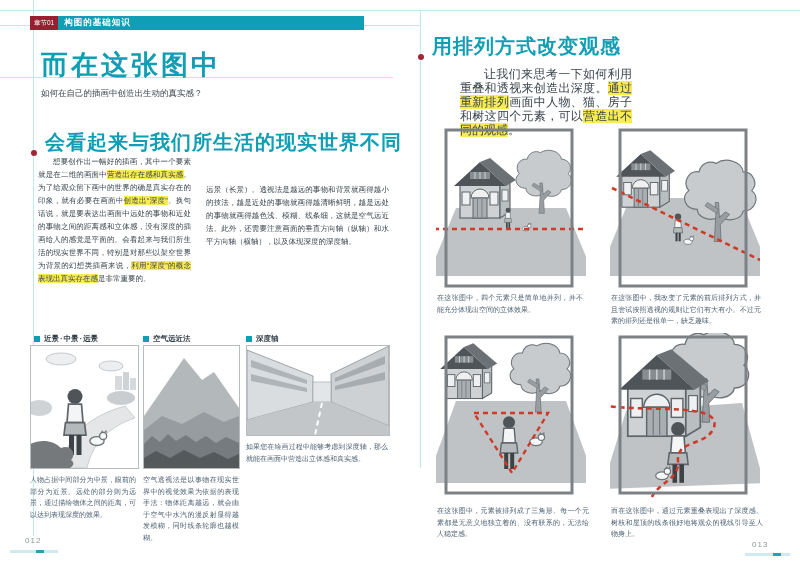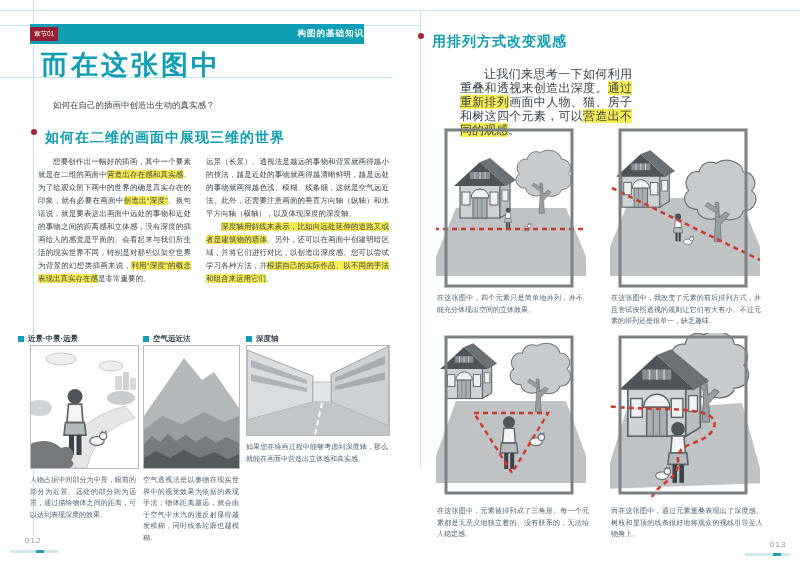--- a/index.html
+++ b/index.html
@@ -6,35 +6,35 @@
     --accent:#0f9eb3; --tag-red:#96202f; --bullet-red:#a32437;
     --hl:#f8ec52; --dash-red:#cf3a28; --guide:#c3e7ef;
     --body:#39444c; --cap:#4d6172;
   }
   html,body{margin:0;padding:0;background:#fff;}
   .canvas{position:relative;width:800px;height:566px;background:#fff;overflow:hidden;
           font-family:"Liberation Sans","DejaVu Sans",sans-serif;}
   .hline{position:absolute;height:1px;background:var(--guide);}
   .vline{position:absolute;width:1px;background:var(--guide);}
   
-  .chapter-bar{position:absolute;left:30px;top:24px;width:334px;height:20px;background:var(--accent);
-               display:flex;align-items:center;color:#fff;justify-content:space-between;}
+  .chapter-bar{position:absolute;left:30px;top:16px;width:334px;height:14px;background:var(--accent);
+               display:flex;align-items:center;color:#fff;}
   .chapter-tag{background:var(--tag-red);font-size:6.5px;line-height:14px;padding:0 4px;height:14px;white-space:nowrap;}
   .chapter-title{font-size:8.5px;font-weight:bold;margin-left:6px;letter-spacing:1px;}
   .page-title{position:absolute;left:41px;top:47px;margin:0;font-size:27px;font-weight:bold;
               color:var(--accent);letter-spacing:3px;}
-  .intro-line{position:absolute;left:41px;margin:12px;font-size:8.5px;color:var(--body);}
+  .intro-line{position:absolute;left:41px;margin:0;font-size:8.5px;color:var(--body);}
   .intro-1{top:88px;} .intro-2{top:103px;}
-  .section-heading{position:absolute;display:flex;align-items:flex-start;color:var(--accent);
-                   font-size:14px;font-weight:bold;letter-spacing:1px;white-space:nowrap;}
+  .section-heading{position:absolute;display:flex;align-items:flex-end;color:var(--accent);
+                   font-size:20px;font-weight:bold;letter-spacing:1px;white-space:nowrap;}
   .sh-left{left:31px;top:129px;} .sh-right{left:418px;top:33px;}
   .bullet{width:6px;height:6px;border-radius:50%;background:var(--bullet-red);margin-right:8px;flex:0 0 auto;}
   .bodycol{position:absolute;top:155px;font-size:7.5px;line-height:13px;color:var(--body);text-align:justify;}
   .col1{left:38px;width:153px;} .col2{left:206px;width:183px;}
-  .bodycol p{margin:0;text-indent:2em;} .bodycol p.noindent{text-indent:0;}
+  .bodycol p{margin:0;text-indent:2em;} .bodycol p.noindent{text-indent:0;margin-top:28px;}
   .hl{background:var(--hl);}
   .fig-label{position:absolute;top:334px;display:flex;align-items:center;font-size:7.5px;
              font-weight:bold;color:#333f47;white-space:nowrap;}
   .sq{width:6px;height:6px;background:var(--accent);margin-right:4px;flex:0 0 auto;}
   .lfig{position:absolute;top:345px;border:1px solid #b7bcbf;background:#fff;}
   .caption{position:absolute;font-size:7px;line-height:11.5px;color:var(--cap);text-align:justify;margin:0;}
   .rintro{position:absolute;left:448px;top:55px;width:172px;font-size:12px;line-height:14px;
           color:var(--body);text-align:justify;margin:12px;text-indent:2em;}
   .quad{position:absolute;width:150px;height:168px;}
   .pageno{position:absolute;font-size:8px;color:#8d959b;letter-spacing:1px;}
@@ -97,32 +97,31 @@
     <span class="chapter-tag">章节01</span>
     <span class="chapter-title">构图的基础知识</span>
   </div>
 
   <h1 class="page-title">而在这张图中</h1>
 
   <p class="intro-line intro-1">如何在自己的插画中创造出生动的真实感？</p>
 
   <div class="section-heading sh-left">
     <span class="bullet"></span>
-    <span>如何在二维的画面中展现三维的世界</span>
+    <span>会看起来与我们所生活的现实世界不同</span>
   </div>
 
   <div class="bodycol col1">
     <p><span>想要创作出一幅好的插画，其中一个要素就是在二维的画面中</span><span class="hl">营造出存在感和真实感</span><span>。为了给观众留下画中的世界的确是真实存在的印象，就有必要在画面中</span><span class="hl">创造出“深度”</span><span>。换句话说，就是要表达出画面中远处的事物和近处的事物之间的距离感和立体感，没有深度的插画给人的感觉是平面的。会看起来与我们所生活的现实世界不同，特别是对那些以架空世界为背景的幻想类插画来说，</span><span class="hl">利用“深度”的概念表现出真实存在感</span><span>是非常重要的。</span></p>
   </div>
   <div class="bodycol col2">
     <p class="noindent"><span>远景（长景）。透视法是越远的事物和背景就画得越小的技法，越是近处的事物就画得越清晰鲜明，越是远处的事物就画得越色浅、模糊、线条细，这就是空气远近法。此外，还需要注意画面的垂直方向轴（纵轴）和水平方向轴（横轴），以及体现深度的深度轴。</span></p>
-    <p><span class="hl">深度轴用斜线来表示，比如向远处延伸的道路又或者是建筑物的墙体</span><span>。另外，还可以在画面中创建明暗区域，并将它们进行对比，以创造出深度感。您可以尝试学习各种方法，并</span><span class="hl">根据自己的实际作品、以不同的手法和组合来运用它们</span><span>。</span></p>
-  </div>
-
-  <div class="fig-label" style="left:18px;">
+  </div>
+
+  <div class="fig-label" style="left:34px;font-family:Liberation Mono, monospace;">
     <span class="sq"></span>
     <span>近景·中景·远景</span>
   </div>
   <div class="fig-label" style="left:143px;">
     <span class="sq"></span>
     <span>空气远近法</span>
   </div>
   <div class="fig-label" style="left:246px;">
     <span class="sq"></span>
     <span>深度轴</span>
@@ -217,18 +216,18 @@
     <use href="#cat" transform="translate(52,140) scale(1.5)"></use>
     <path d="M-8,72 C30,80 112,68 104,94 C97,114 66,106 68,128 C70,146 48,150 42,164" fill="none" stroke="#cf3a28" stroke-width="2.6" stroke-dasharray="5 4"></path>
     <rect x="10" y="4" width="126" height="156" fill="none" stroke="#7b8185" stroke-width="3"></rect>
   </svg>
 
   <p class="caption" style="left:437px;top:292px;width:146px;">在这张图中，四个元素只是简单地并列，并不能充分体现出空间的立体效果。</p>
   <p class="caption" style="left:611px;top:292px;width:150px;">在这张图中，我改变了元素的前后排列方式，并且尝试按照透视的规则让它们有大有小。不过元素的排列还是很单一，缺乏趣味。</p>
   <p class="caption" style="left:437px;top:505px;width:152px;">在这张图中，元素被排列成了三角形。每一个元素都是无意义地独立着的、没有联系的，无法给人稳定感。</p>
   <p class="caption" style="left:611px;top:505px;width:152px;">而在这张图中，通过元素重叠表现出了深度感。树枝和屋顶的线条很好地将观众的视线引导至人物身上。</p>
 
-  <div class="pageno" style="left:752px;top:540px;margin-left:18px;">013</div>
+  <div class="pageno" style="left:752px;top:540px;">013</div>
   <div class="pagebar" style="left:745px;top:553px;width:45px;">
     <span class="dk" style="left:28px;"></span>
   </div>
 
 </div>
 
 </body></html>

